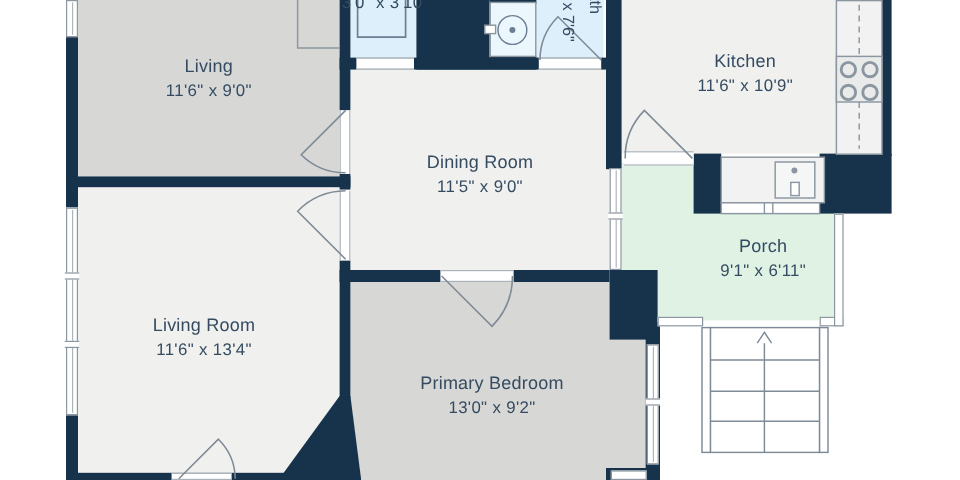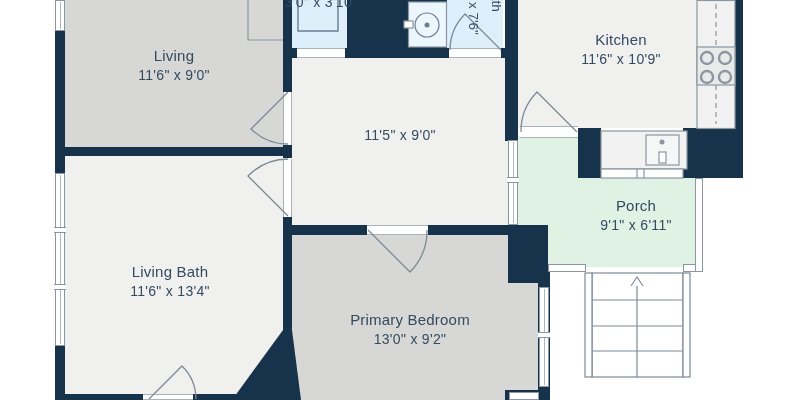--- a/index.html
+++ b/index.html
@@ -138,27 +138,28 @@
       <path d="M248,0 L248,40 L283,40" stroke="#8b96a0" stroke-width="1.2"></path>
       <path d="M298,0 L298,31 L338,31 L338,0" stroke="#6b7f92" stroke-width="1.4"></path>
     </g>
   </svg>
 
   <div class="lbl" style="left:94px;top:46px;width:160px;">
     <span class="nm">Living</span>
     <span class="dm">11'6" x 9'0"</span>
   </div>
   <div class="lbl" style="left:90px;top:262px;width:160px;">
-    <span class="nm">Living Bath</span>
+    <span class="nm">Living Room</span>
     <span class="dm">11'6" x 13'4"</span>
   </div>
   <div class="lbl" style="left:310px;top:126px;width:180px;">
+    <span class="nm">Dining Room</span>
     <span class="dm">11'5" x 9'0"</span>
   </div>
-  <div class="lbl" style="left:541px;top:30px;width:160px;">
+  <div class="lbl" style="left:541px;top:42px;width:160px;">
     <span class="nm">Kitchen</span>
     <span class="dm">11'6" x 10'9"</span>
   </div>
   <div class="lbl" style="left:310px;top:310px;width:200px;">
     <span class="nm">Primary Bedroom</span>
     <span class="dm">13'0" x 9'2"</span>
   </div>
   <div class="lbl" style="left:556px;top:196px;width:160px;">
     <span class="nm">Porch</span>
     <span class="dm">9'1" x 6'11"</span>

